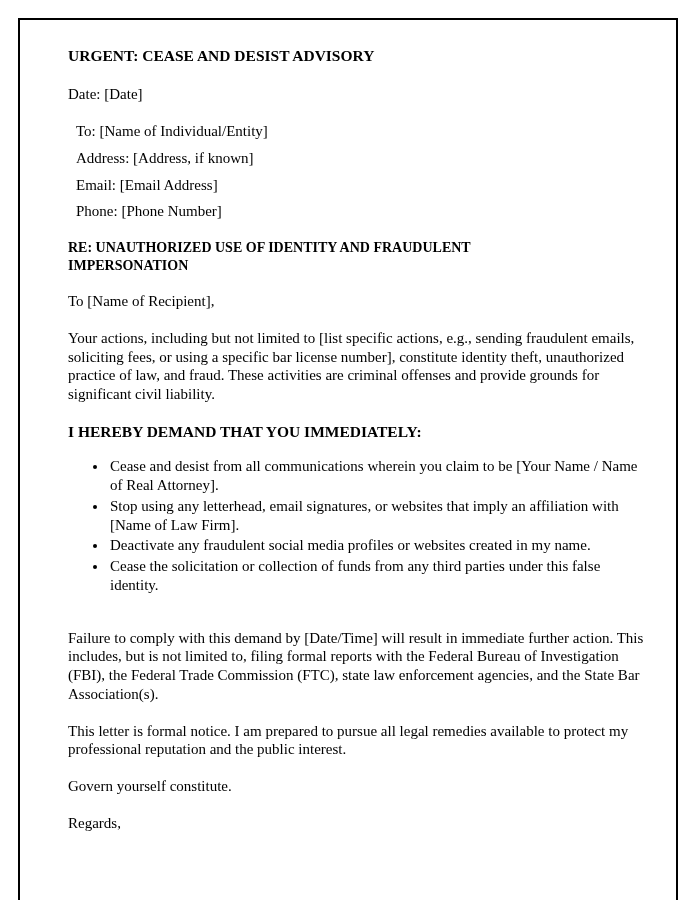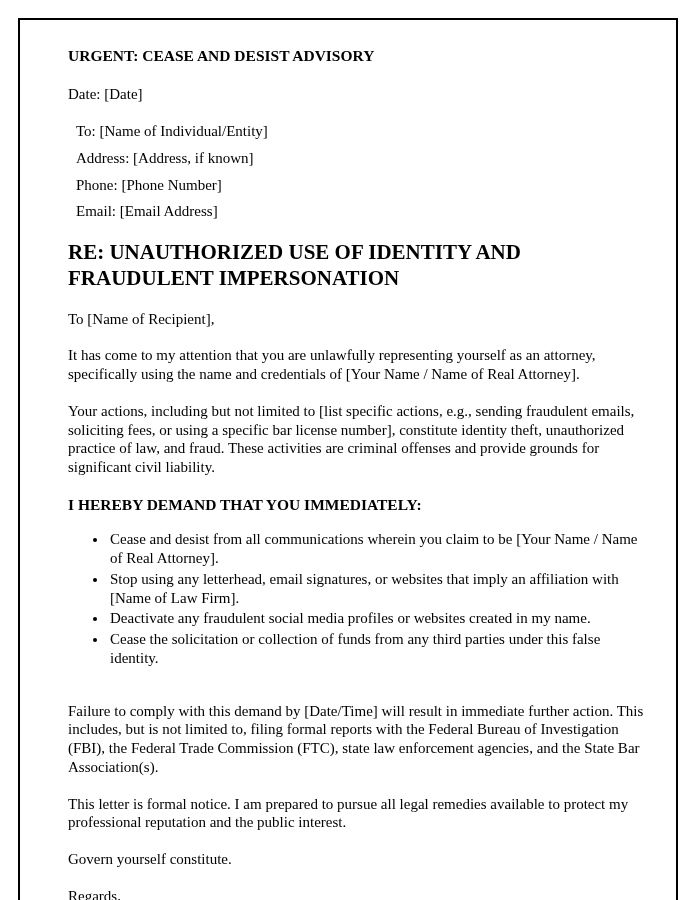--- a/index.html
+++ b/index.html
@@ -36,21 +36,21 @@
     margin: 8px;
   }
   .date-line {
     margin: 0 0 18px 0;
   }
   .block {
     margin: 0 0 18px 0;
   }
   .subject-line {
     font-weight: bold;
-    font-size: 21px;
+    font-size: 14px;
     margin: 8px 0 18px 0;
     max-width: 470px;
   }
   .salutation {
     margin: 0 0 18px 0;
   }
   .paragraph {
     margin: 0 0 18px 0;
   }
   .demands-heading {
@@ -76,29 +76,28 @@
 <div class="page-frame">
   <div class="letter-content">
 
     <p class="letter-title">URGENT: CEASE AND DESIST ADVISORY</p>
 
     <p class="date-line">Date: [Date]</p>
 
     <div class="block">
       <p class="line">To: [Name of Individual/Entity]</p>
       <p class="line">Address: [Address, if known]</p>
+      <p class="line">Email: [Email Address]</p>
       <p class="line">Phone: [Phone Number]</p>
-      <p class="line">Email: [Email Address]</p>
     </div>
 
     <p class="subject-line">RE: UNAUTHORIZED USE OF IDENTITY AND FRAUDULENT IMPERSONATION</p>
 
     <p class="salutation">To [Name of Recipient],</p>
 
-    <p class="paragraph">It has come to my attention that you are unlawfully representing yourself as an attorney, specifically using the name and credentials of [Your Name / Name of Real Attorney].</p>
 
     <p class="paragraph">Your actions, including but not limited to [list specific actions, e.g., sending fraudulent emails, soliciting fees, or using a specific bar license number], constitute identity theft, unauthorized practice of law, and fraud. These activities are criminal offenses and provide grounds for significant civil liability.</p>
 
     <p class="demands-heading">I HEREBY DEMAND THAT YOU IMMEDIATELY:</p>
 
     <ul class="demands-list">
       <li>Cease and desist from all communications wherein you claim to be [Your Name / Name of Real Attorney].</li>
       <li>Stop using any letterhead, email signatures, or websites that imply an affiliation with [Name of Law Firm].</li>
       <li>Deactivate any fraudulent social media profiles or websites created in my name.</li>
       <li>Cease the solicitation or collection of funds from any third parties under this false identity.</li>

